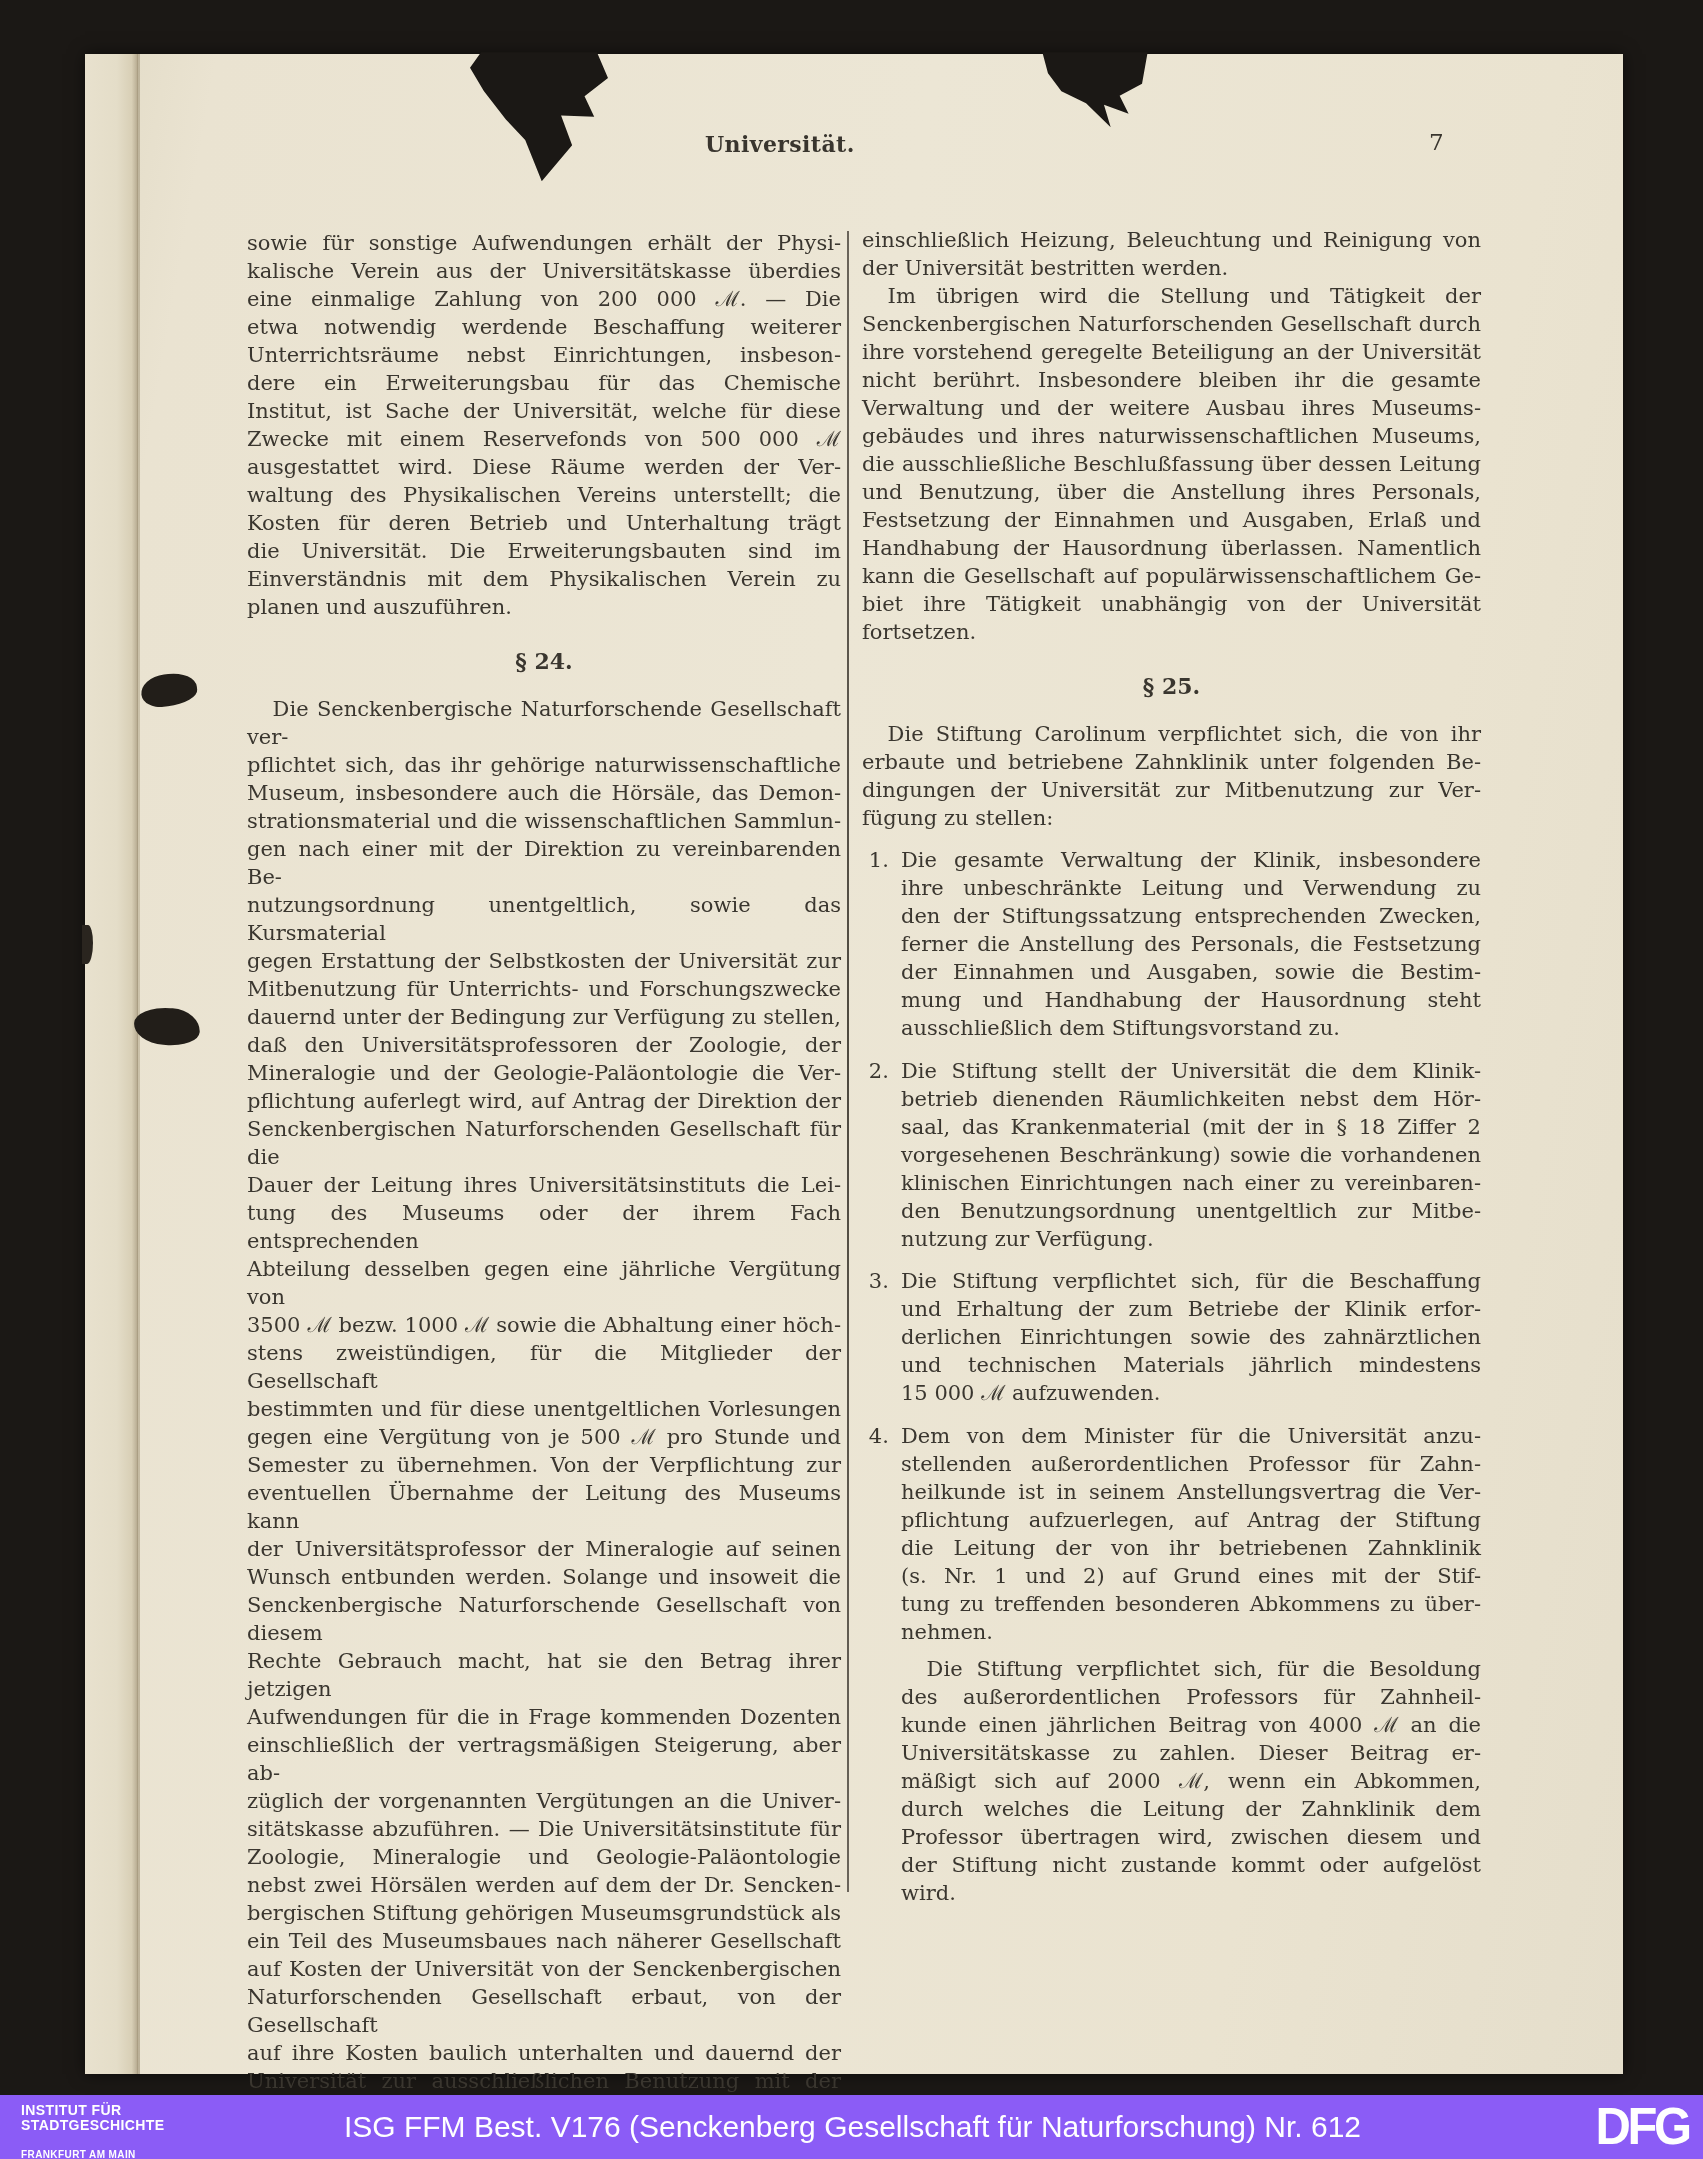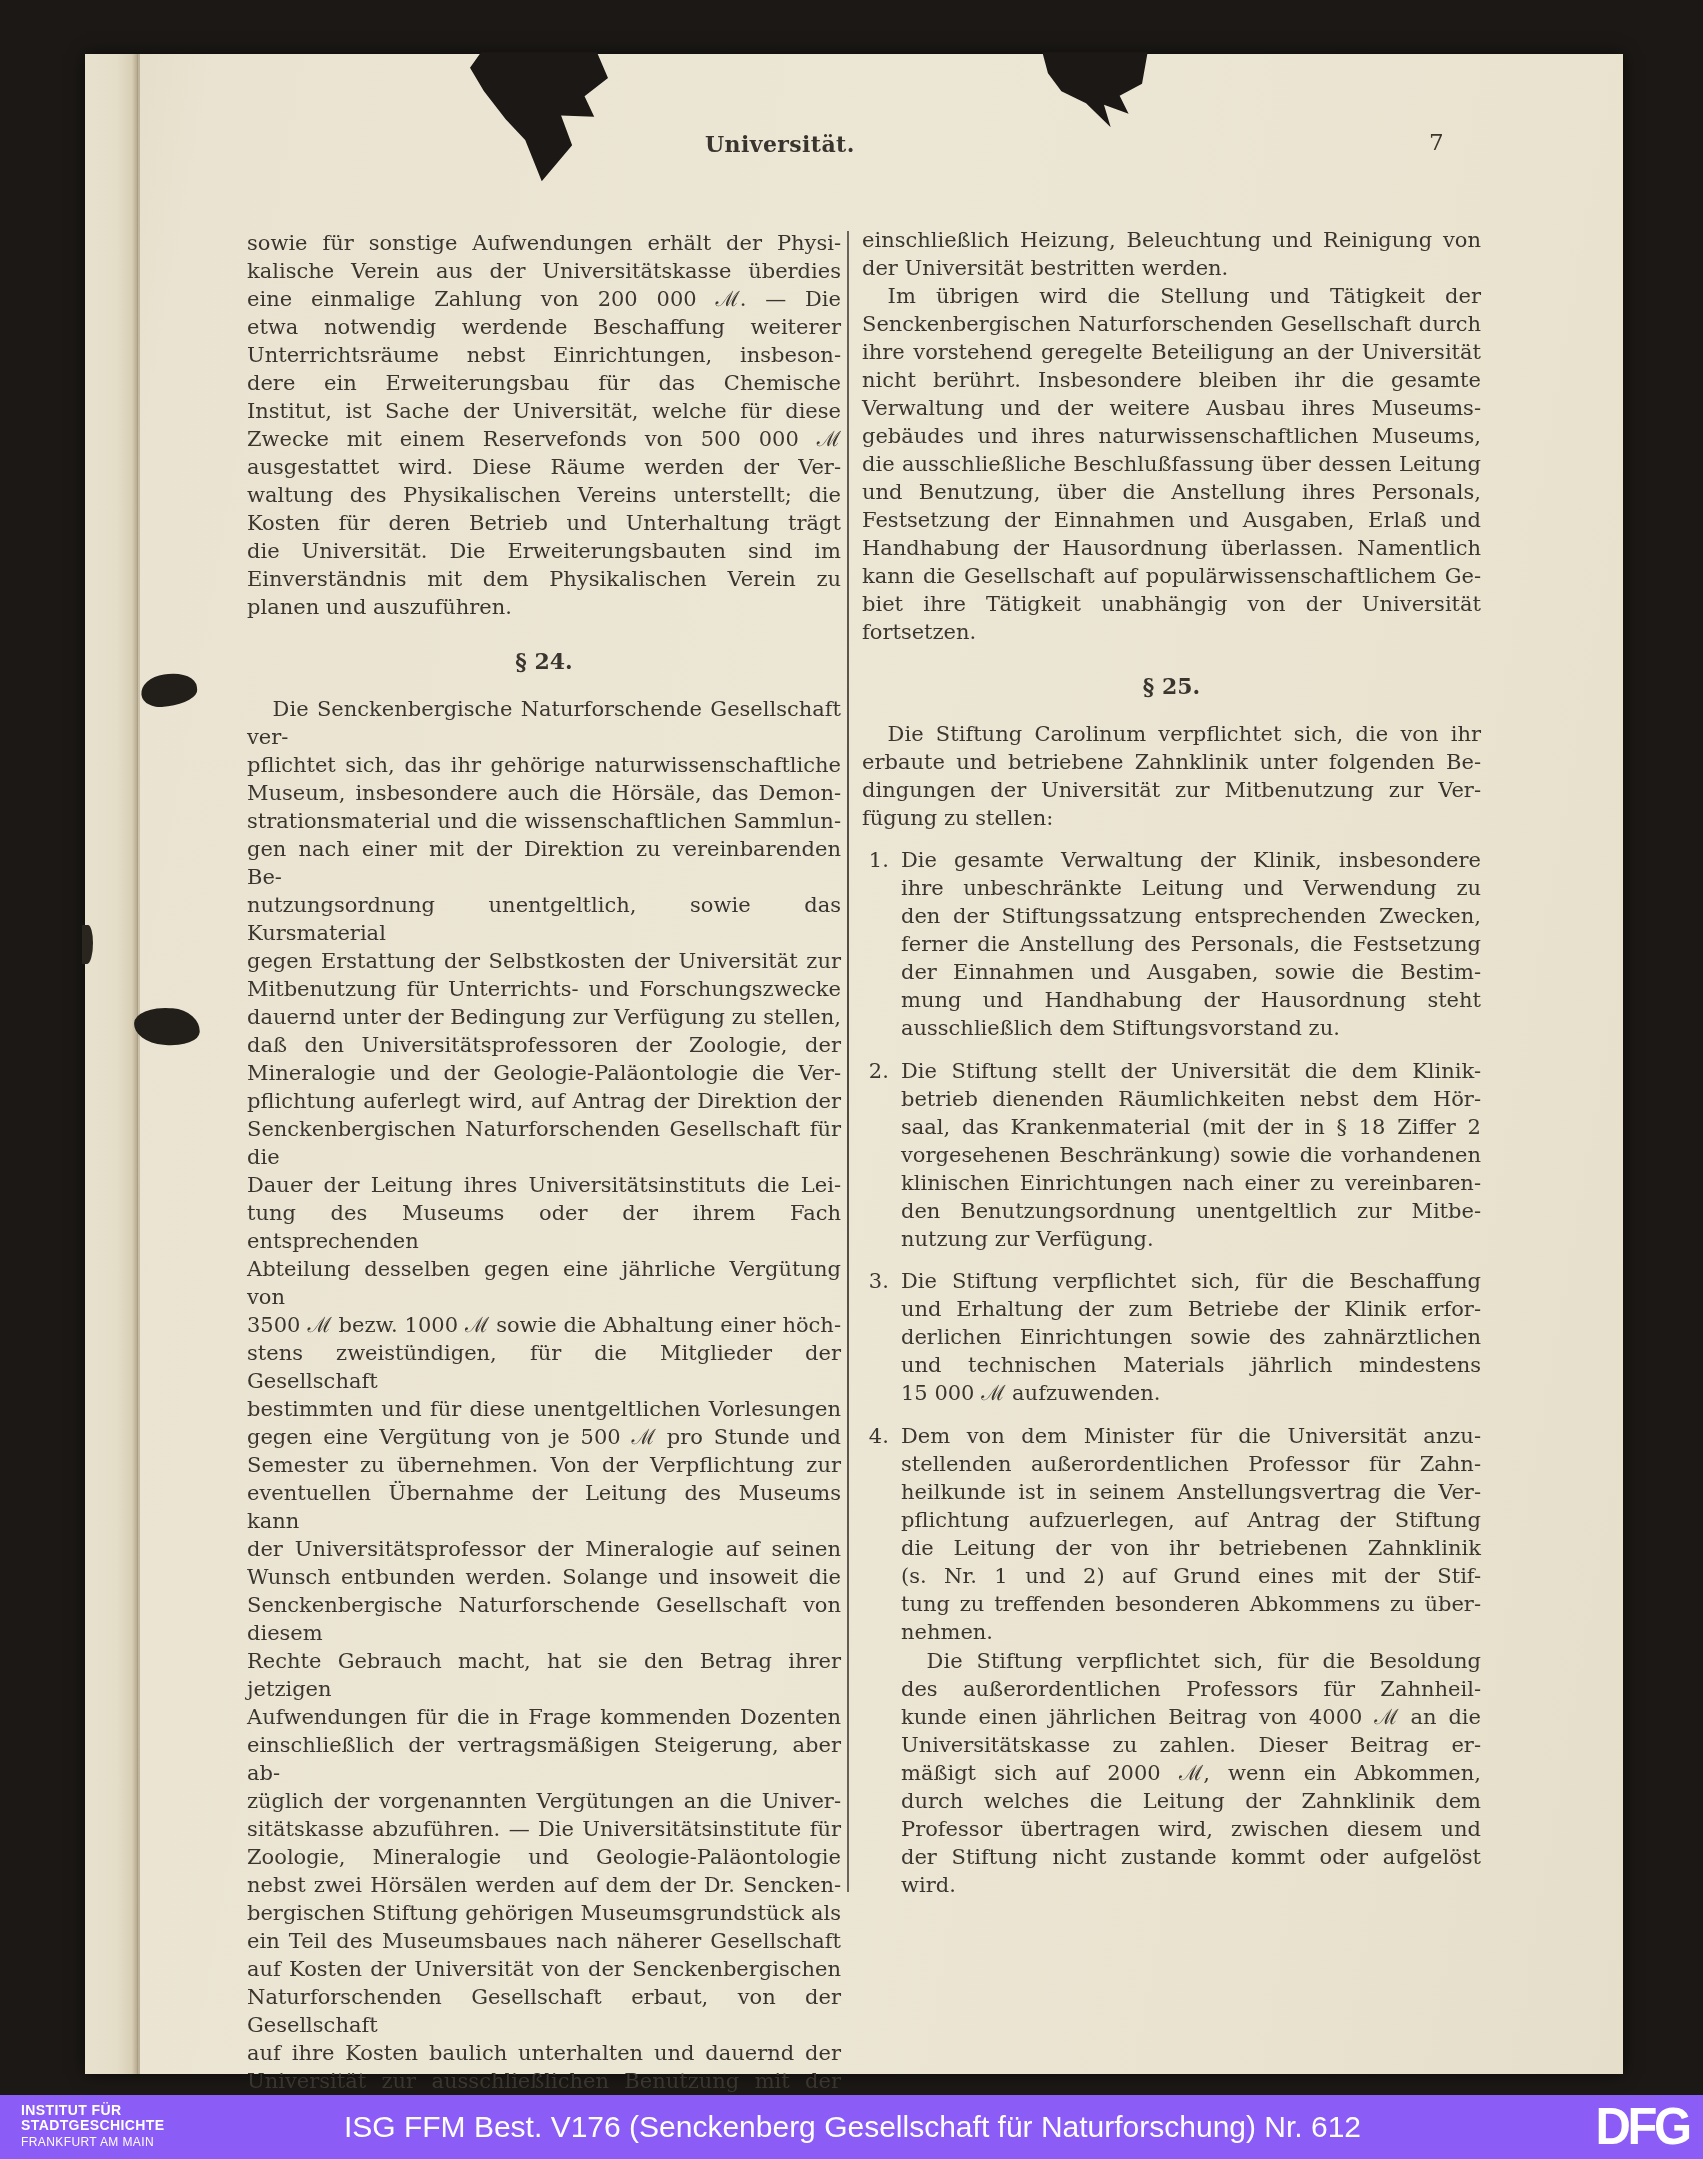--- a/index.html
+++ b/index.html
@@ -40,34 +40,34 @@
 
   .col { position:absolute; font-size:21px; line-height:28px; color:#3a362f; }
   .col-left  { left:162px; top:175px; width:594px; }
   .col-right { left:777px; top:172px; width:619px; }
   .divider { position:absolute; left:762px; top:177px; width:1.7px; height:1661px;
     background:linear-gradient(180deg,#6a645a,#4e493f 50%,#6a645a); }
 
   .block { margin:0; }
   .block.heading { text-align:center; margin:25.6px 0 20.4px; font-size:22px; font-weight:bold; }
   .block.item { position:relative; padding-left:39px; margin-top:14.5px; }
-  .block.subpar { padding-left:39px; margin-top:1px; }
+  .block.subpar { padding-left:39px; margin-top:9px; }
   .num { position:absolute; left:6.8px; top:0; }
   .line { text-align:justify; text-align-last:justify; }
   .line.last { text-align-last:left; }
   .line.indent { text-indent:25.6px; }
   .line.head { text-align:right; text-align-last:center; }
 
   .footer-bar {
     position:absolute; left:0; top:2095px; width:1704px; height:64px;
     background:#8b5cf6; font-family:"Liberation Sans", sans-serif; color:#ffffff;
   }
   .institute-logo { position:absolute; left:21px; top:7.7px; line-height:1.12; letter-spacing:0.4px; }
   .inst-l1, .inst-l2 { font-size:14px; font-weight:bold; }
-  .inst-l3 { font-size:12px; font-weight:normal; margin-top:2px; }
+  .inst-l3 { font-size:10px; font-weight:bold; margin-top:15px; }
   .archive-ref {
     position:absolute; left:256px; width:1193px; top:14.5px; text-align:center;
     font-size:30px; font-weight:normal; white-space:nowrap;
   }
   .dfg-logo {
     position:absolute; right:15.3px; top:1.7px; font-size:49px; font-weight:bold;
     letter-spacing:-3.4px; transform:scaleY(1.05); transform-origin:top;
   }
 </style>
 </head>

